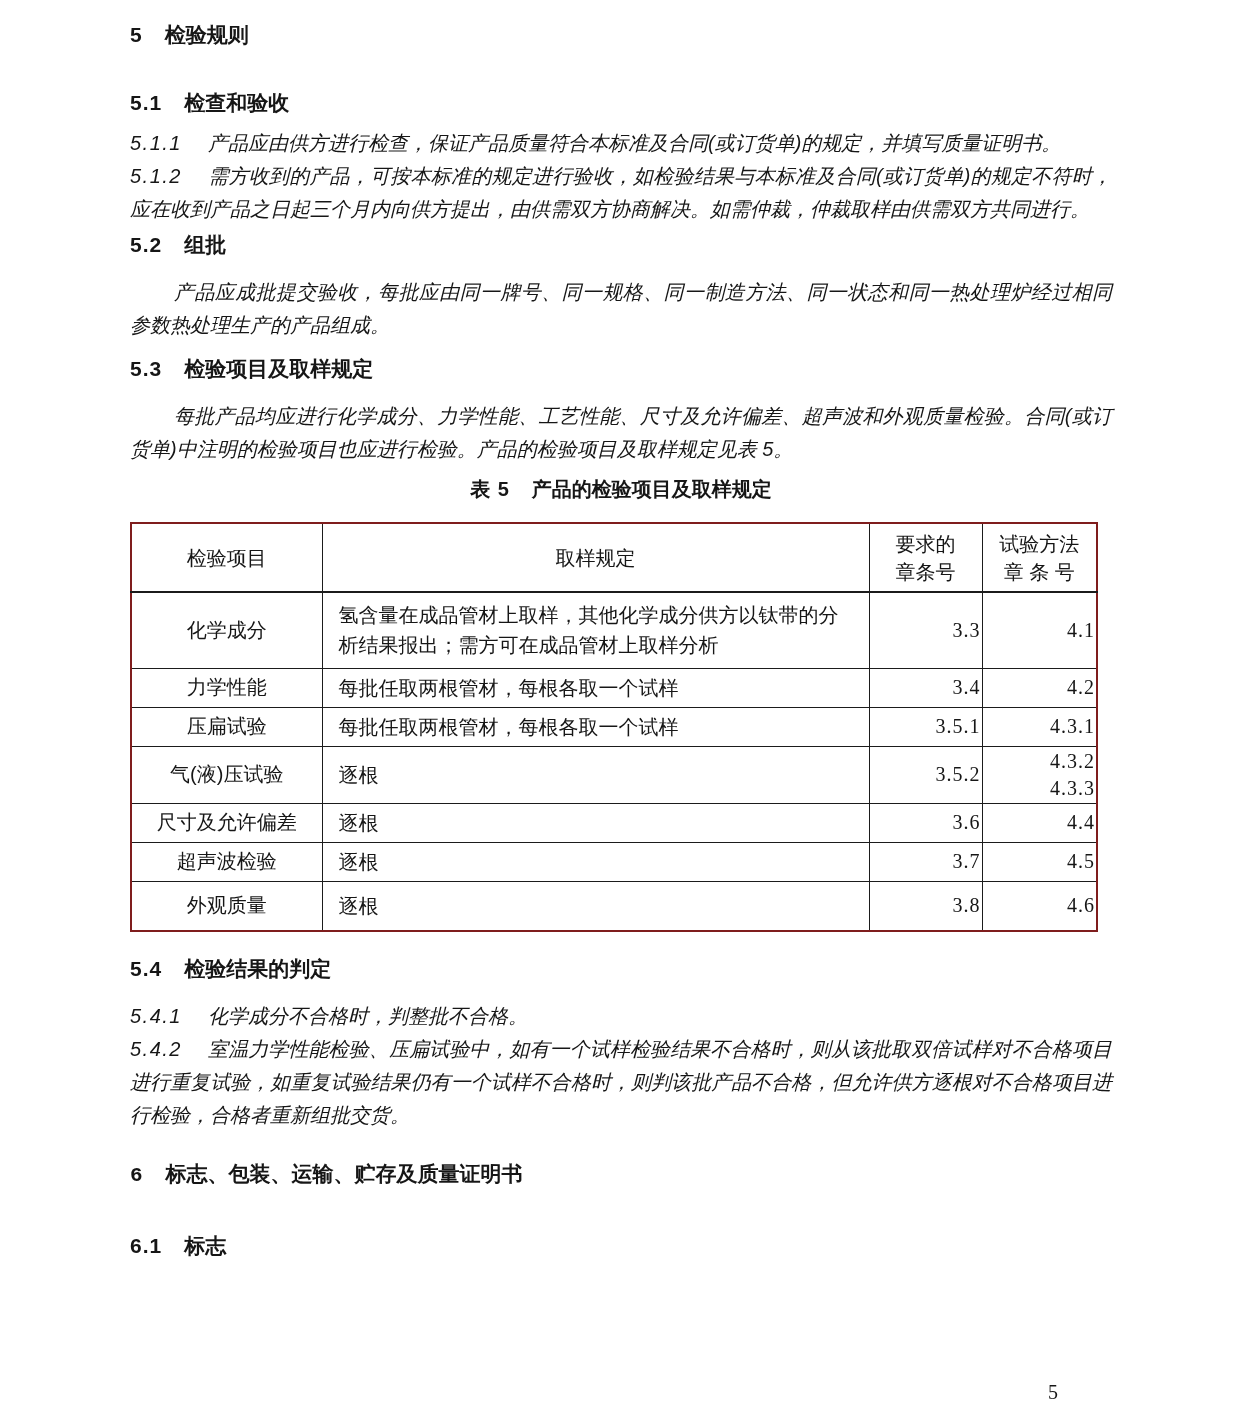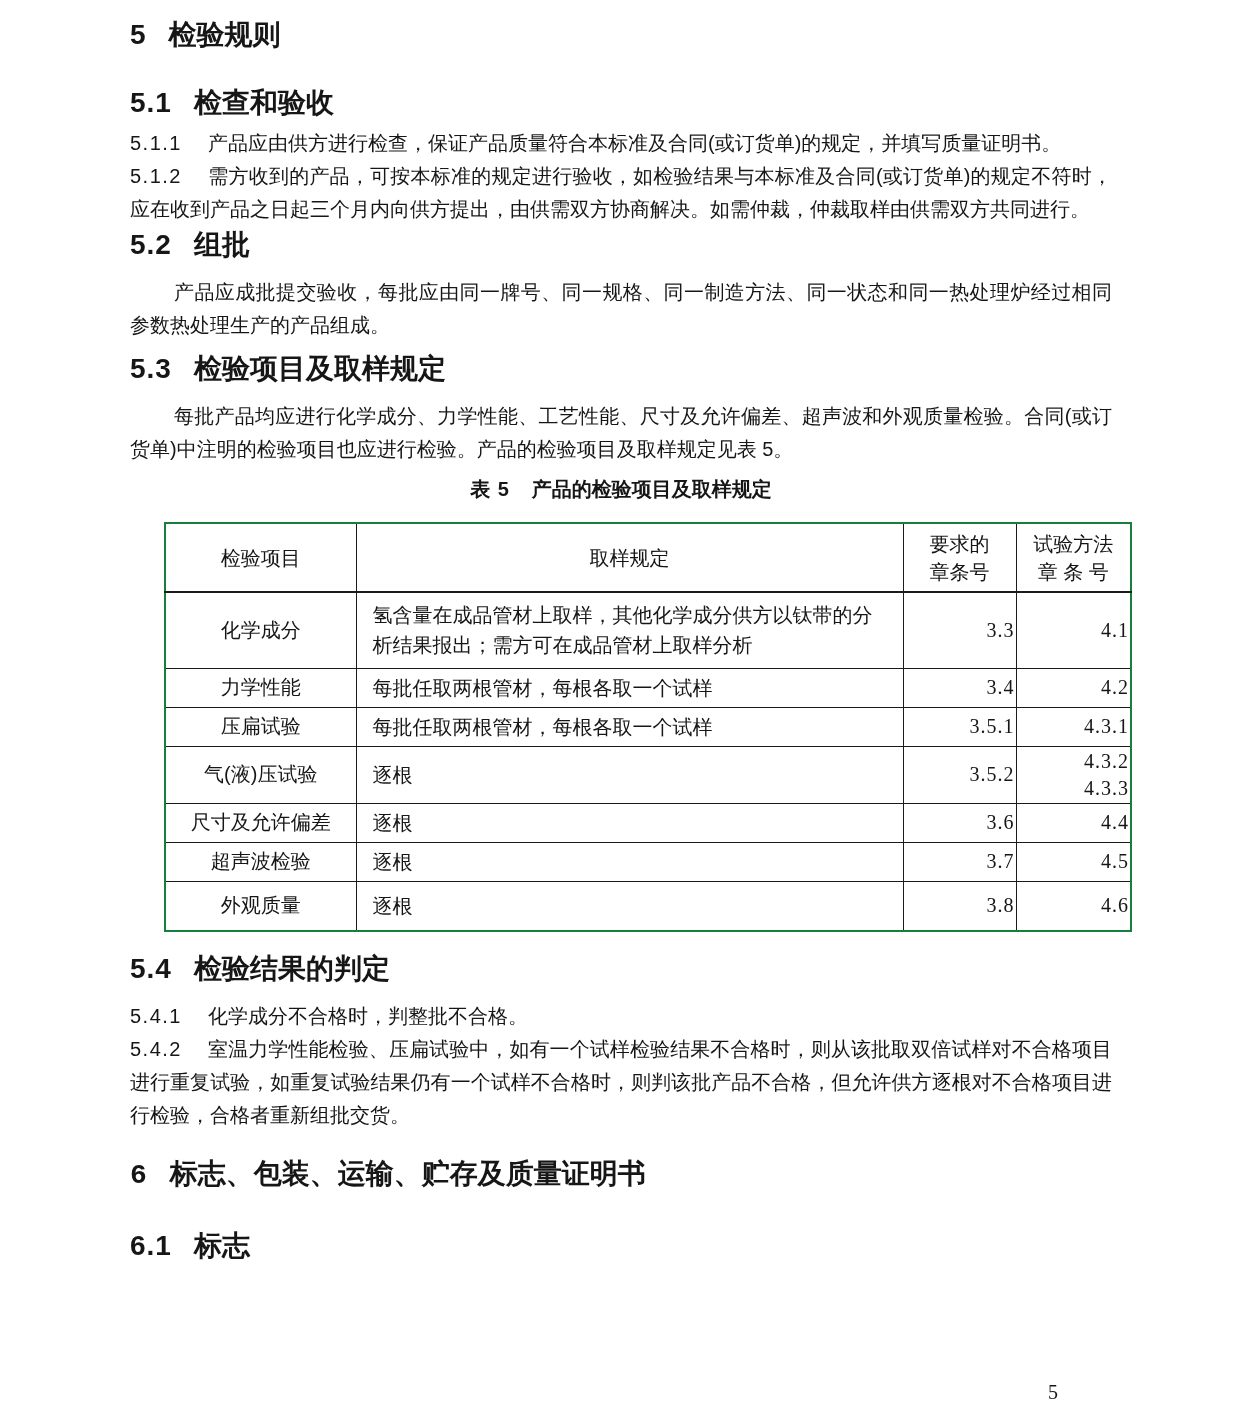--- a/index.html
+++ b/index.html
@@ -6,47 +6,47 @@
   .page {
     position: relative;
     width: 1240px;
     height: 1411px;
     box-sizing: border-box;
     padding: 20px 128px 0 130px;
     background: #ffffff;
     color: #161616;
     font-family: "Liberation Sans", "DejaVu Sans", sans-serif;
   }
-  .h { font-weight: 700; font-size: 28px; line-height: 30px; margin: 0; }
+  .h { font-weight: 700; font-size: 21px; line-height: 30px; margin: 0; }
   .h .num { display: inline-block; margin-right: 22px; letter-spacing: 1px; }
   .s5  { margin-top: 0; }
   .s51 { margin-top: 38px; }
   .s52 { margin-top: 4px; }
   .s53 { margin-top: 12px; }
   .s54 { margin-top: 22px; }
   .s6  { margin-top: 29px; font-family: Liberation Mono, monospace; }
   .s61 { margin-top: 40px; }
   p.clause, p.para {
     font-size: 20px; line-height: 33px; margin: 0;
     text-align: justify;
+    font-style: italic;
   }
   p.clause .num { margin-right: 26px; letter-spacing: 1.5px; white-space: nowrap; }
   .mt9  { margin-top: 9px !important; }
   .mt16 { margin-top: 16px !important; }
   .mt15 { margin-top: 15px !important; }
   p.para { text-indent: 44px; }
   .caption { margin-top: 8px; text-align: center; font-weight: 700; font-size: 20px; line-height: 30px; }
   .caption .cap-label { margin-right: 22px; letter-spacing: 1px; margin-top: 28px; }
   table.tbl {
     margin-top: 18px;
     border-collapse: collapse;
     table-layout: fixed;
     width: 966px;
-    border: 2px solid #15803d;
-    margin-left: 34px;
+    border: 2px solid #7f1d1d;
   }
   .tbl th, .tbl td { border: 1px solid #1b1b1b; vertical-align: middle; }
   .tbl thead tr { height: 69px; }
   .tbl thead th {
     font-weight: 400; font-size: 20px; text-align: center; line-height: 28px;
     border-bottom: 2px solid #1b1b1b;
   }
   .tbl td { font-size: 20px; }
   .c-item { text-align: center; }
   .c-samp { text-align: left; padding: 4px 16px; line-height: 30px; }

